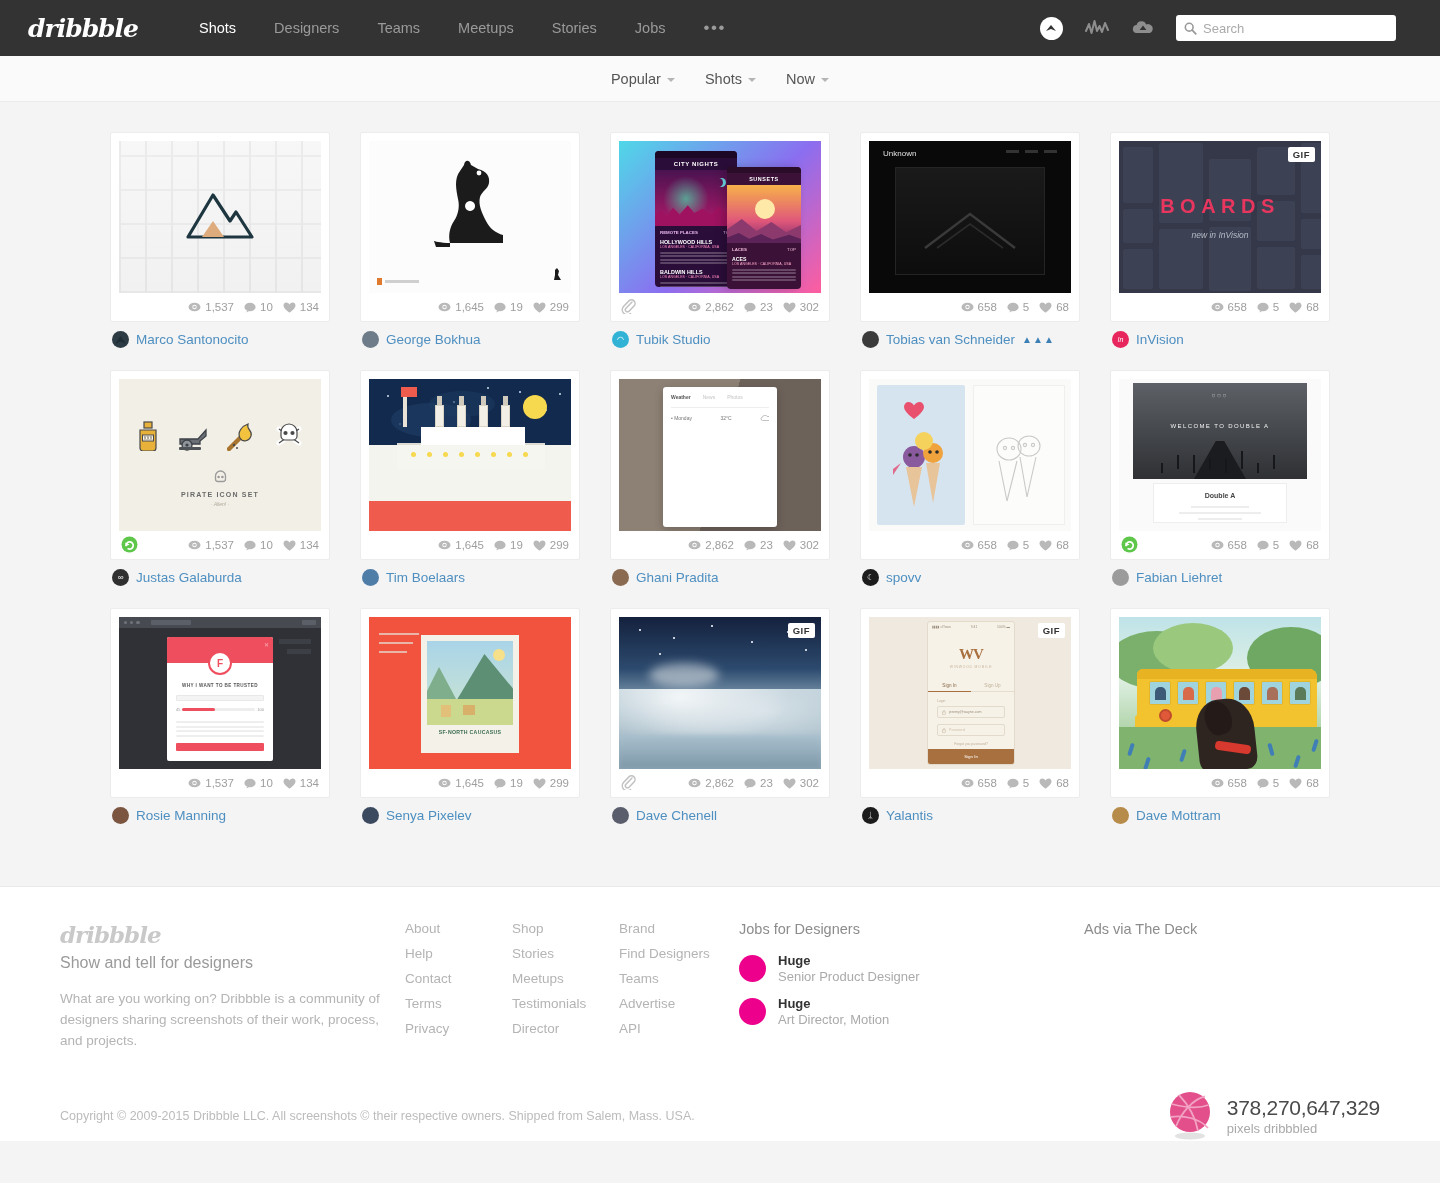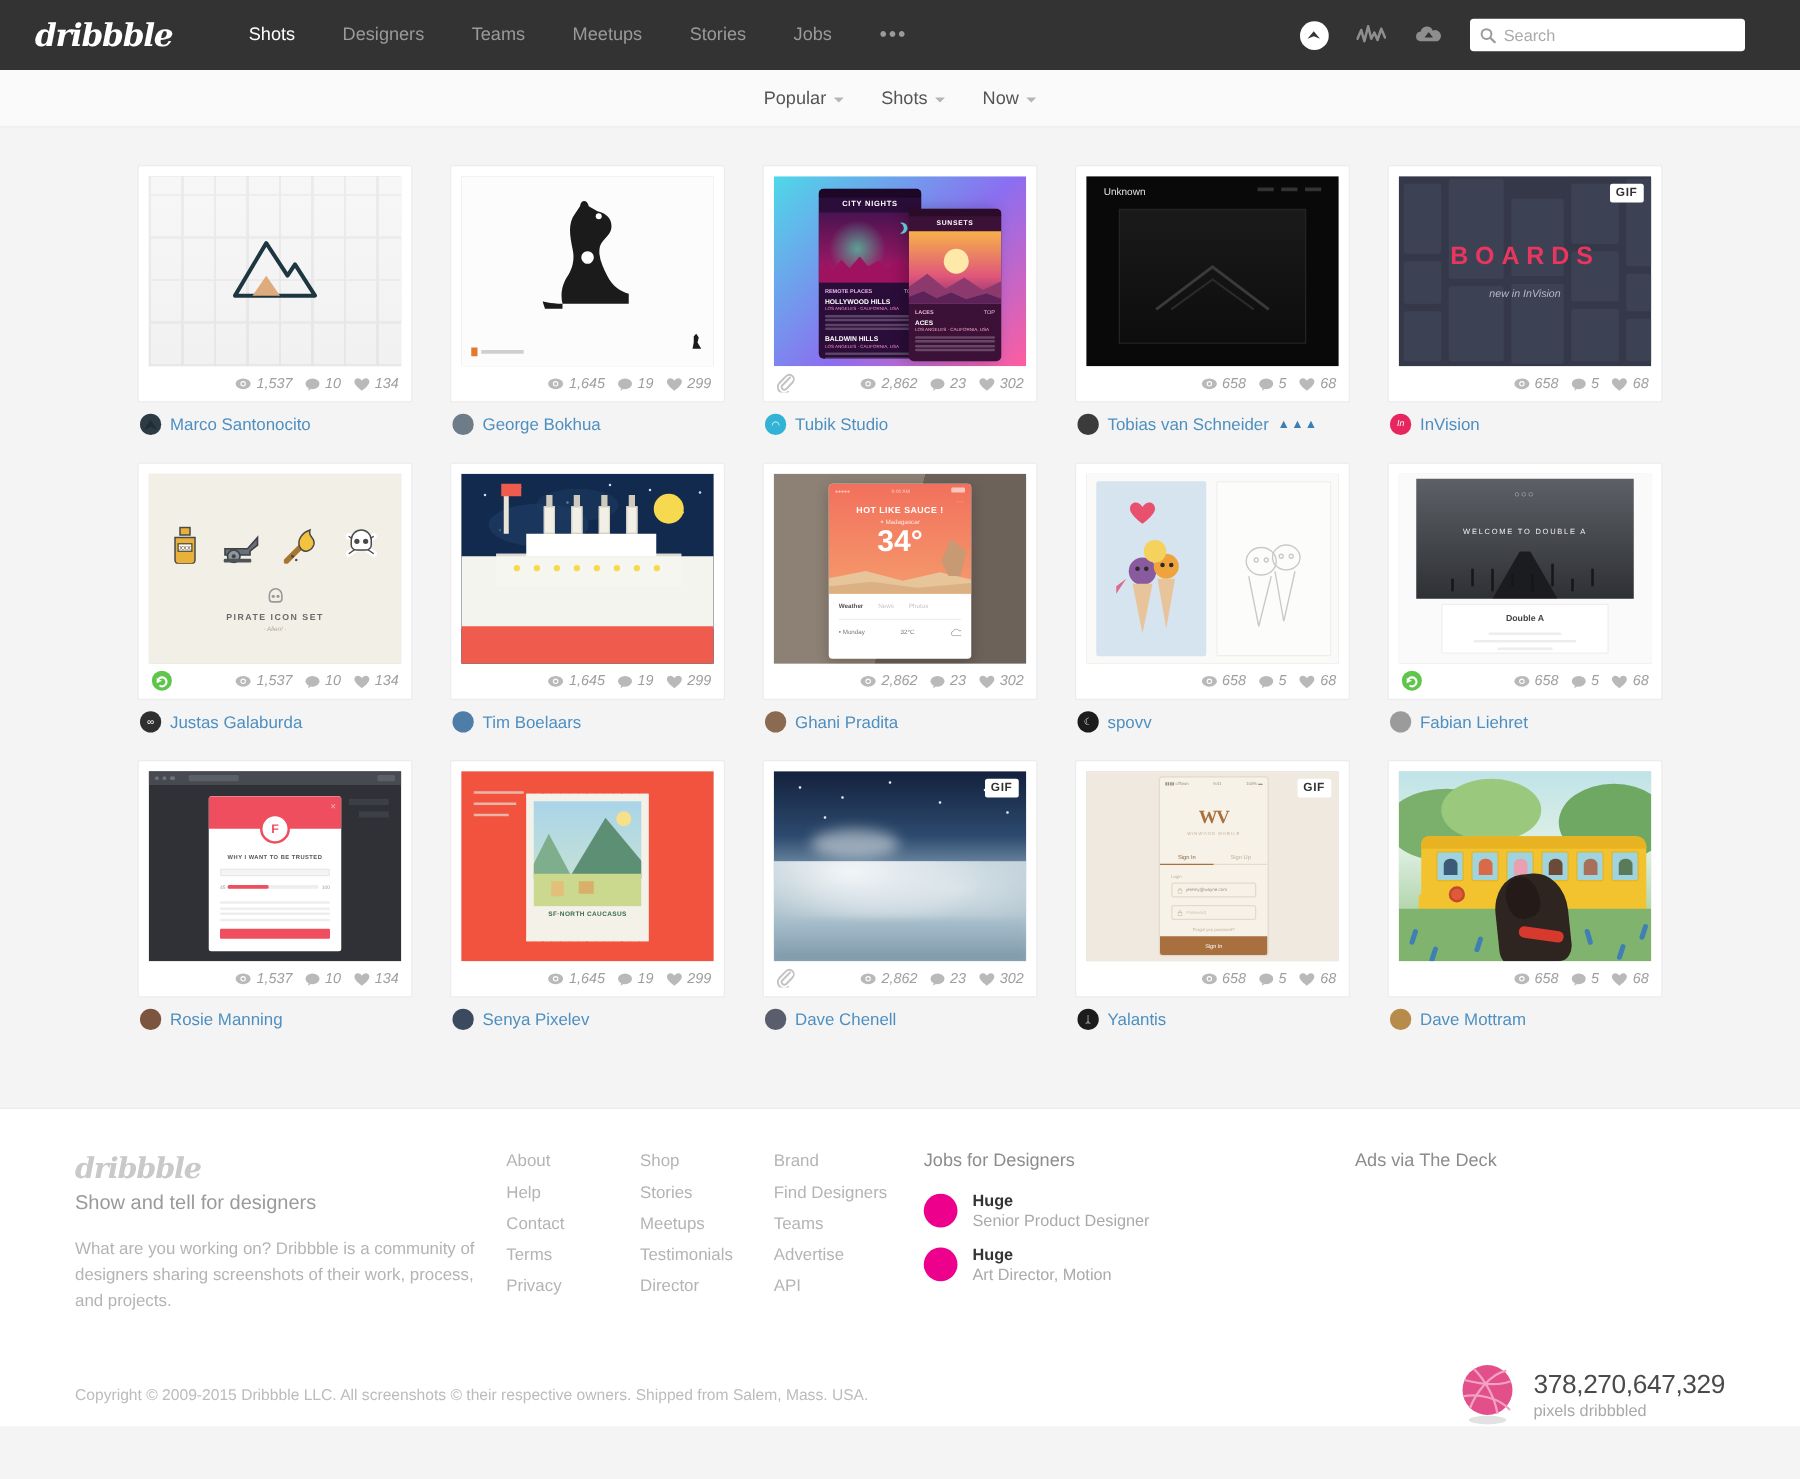--- a/index.html
+++ b/index.html
@@ -50,21 +50,21 @@
     padding: 8px 8px 0 8px;
   }
   .thumb { width: 202px; height: 152px; position: relative; overflow: hidden; background: #ddd; }
   .gifbadge {
     position: absolute; top: 6px; right: 6px; background: #fff; color: #333;
     font-size: 9.5px; font-weight: bold; padding: 2px 5px; border-radius: 2px;
     letter-spacing: .5px;
   }
   .statsbar {
     height: 28px; display: flex; align-items: center; justify-content: flex-end;
-    gap: 10px; padding-right: 2px; position: relative; font-style: italic;
+    gap: 10px; padding-right: 2px; position: relative;
   }
   .leftbadge { position: absolute; left: 2px; top: 5px; }
   .stat { display: flex; align-items: center; gap: 4px; color: #9e9e9e; font-size: 11.5px; }
   .author { display: flex; align-items: center; gap: 7px; margin-top: 9px; padding-left: 2px; }
   .av { width: 17px; height: 17px; border-radius: 50%; overflow: hidden; flex-shrink: 0;
     display:flex;align-items:center;justify-content:center; font-size:8px; color:#fff; }
   .aname { color: #4e8fc0; font-size: 13.5px; }
   .tri { color: #3b7fb5; font-size: 10px; letter-spacing: 1px; }
 
   
@@ -610,34 +610,20 @@
         <div class="av" style="background:#4e7da8"></div>
         <span class="aname">Tim Boelaars</span>
 
       </div>
     </div>
         <div>
       <div class="card">
         <div class="thumb">
           <div style="width:100%;height:100%;background:linear-gradient(105deg,#8d8074 50%,#6d625a 50%);position:relative">
     <div style="position:absolute;left:44px;top:8px;width:114px;height:140px;background:#fff;border-radius:3px;overflow:hidden;box-shadow:0 3px 10px #0003">
-      <div style="height:88px;background:linear-gradient(#f2705c,#f59b6d);position:relative">
-        <div style="display:flex;justify-content:space-between;padding:3px 5px">
-                      <div style="color:#fff9;font-size:4px">●●●●●</div>
-                      <div style="color:#fff9;font-size:4px">9:00 AM</div>
-                      <div style="width:11px;height:4px;background:#fff9;border-radius:1px"></div>
-                    </div>
-        <div style="position:absolute;right:6px;top:12px;color:#fff9;font-size:6px">···</div>
-        <div style="text-align:center;margin-top:7px;color:#fff;font-size:7px;font-weight:bold;letter-spacing:.4px">HOT LIKE SAUCE !</div>
-        <div style="text-align:center;color:#ffffffcc;font-size:5px;margin-top:3px">⌖ Madagascar</div>
-        <div style="text-align:center;color:#fff;font-size:24px;font-weight:bold;margin-top:1px;line-height:24px">34°</div>
-        <div style="position:absolute;bottom:0;left:0;right:0;height:26px;background:#e8c49a;clip-path:polygon(0 100%,0 52%,26% 30%,52% 60%,78% 34%,100% 56%,100% 100%)"></div>
-        <div style="position:absolute;bottom:0;left:0;right:0;height:16px;background:#dbb184;clip-path:polygon(0 100%,0 64%,30% 40%,62% 70%,100% 46%,100% 100%)"></div>
-        <div style="position:absolute;right:4px;bottom:14px;width:20px;height:30px;background:#c79a73;clip-path:polygon(30% 100%,0 60%,40% 0,100% 34%,76% 100%)"></div>
-      </div>
       <div style="display:flex;gap:12px;padding:7px 8px;font-size:5px">
                     <b style="color:#555">Weather</b>
                     <span style="color:#c4c4c4">News</span>
                     <span style="color:#c4c4c4">Photos</span>
                   </div>
       <div style="height:1px;background:#eee;margin:0 8px"></div>
       <div style="display:flex;justify-content:space-between;align-items:center;padding:7px 8px;font-size:5px;color:#777">
         <span>• Monday</span>
                     <span>32°C</span>
         <svg width="9" height="6" viewBox="0 0 9 6">

